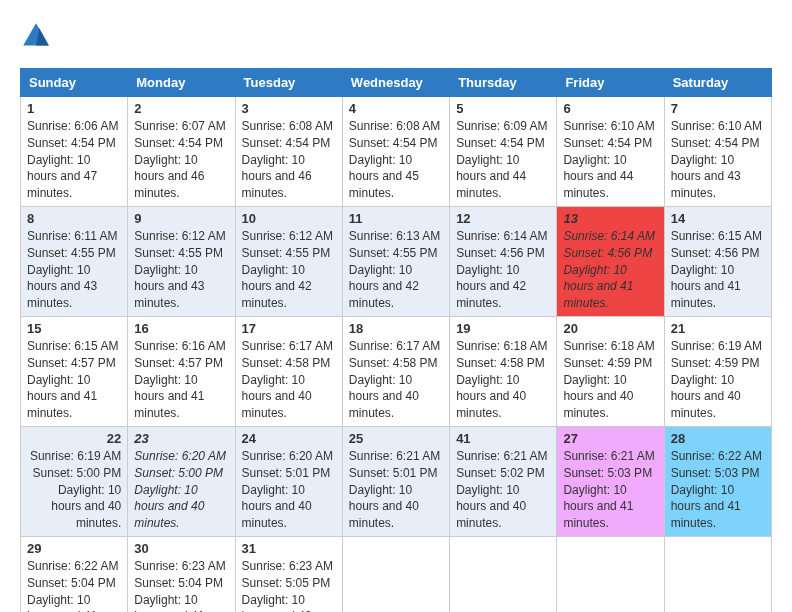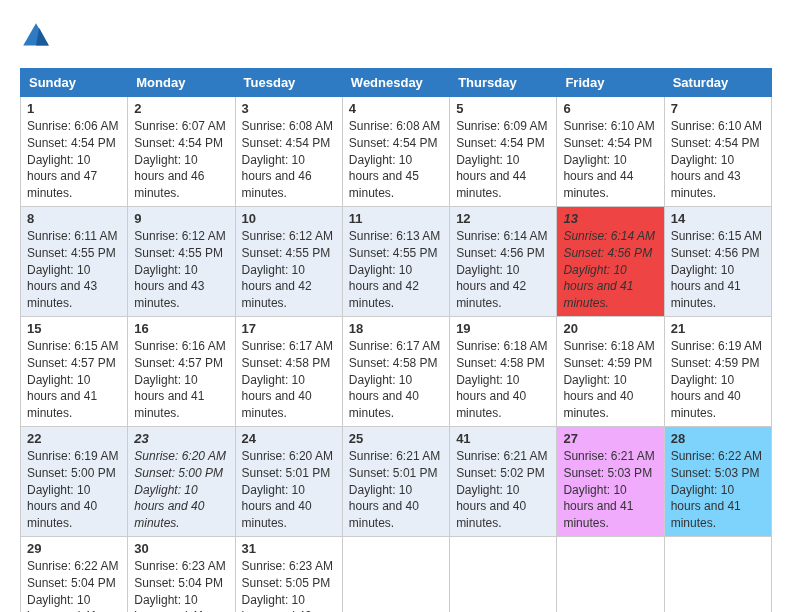--- a/index.html
+++ b/index.html
@@ -210,21 +210,21 @@
         <td>
           <span class="day-number">20</span>
           <span class="day-info">Sunrise: 6:18 AM<br>Sunset: 4:59 PM<br>Daylight: 10 hours and 40 minutes.</span>
         </td>
         <td>
           <span class="day-number">21</span>
           <span class="day-info">Sunrise: 6:19 AM<br>Sunset: 4:59 PM<br>Daylight: 10 hours and 40 minutes.</span>
         </td>
       </tr>
       <tr>
-        <td style="background: rgb(232, 238, 247);">
+        <td style="background: rgb(232, 238, 247); text-align: right;">
           <span class="day-number">22</span>
           <span class="day-info">Sunrise: 6:19 AM<br>Sunset: 5:00 PM<br>Daylight: 10 hours and 40 minutes.</span>
         </td>
         <td style="background: rgb(232, 238, 247); font-style: italic;">
           <span class="day-number">23</span>
           <span class="day-info">Sunrise: 6:20 AM<br>Sunset: 5:00 PM<br>Daylight: 10 hours and 40 minutes.</span>
         </td>
         <td style="background: rgb(232, 238, 247);">
           <span class="day-number">24</span>
           <span class="day-info">Sunrise: 6:20 AM<br>Sunset: 5:01 PM<br>Daylight: 10 hours and 40 minutes.</span>

